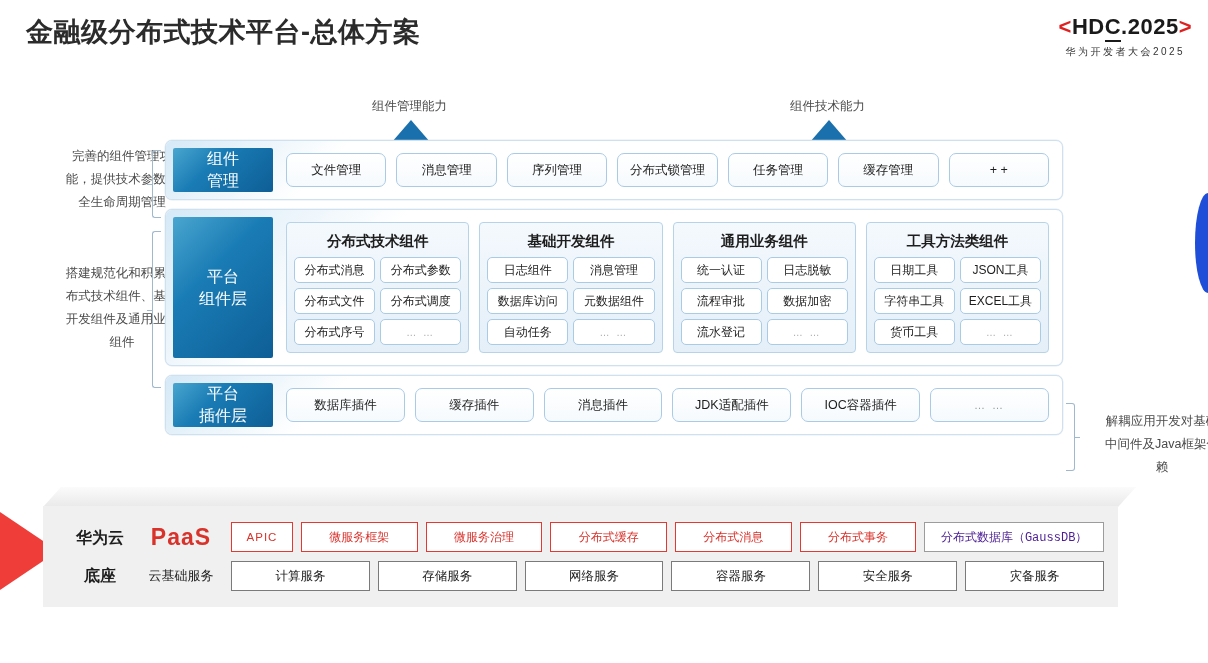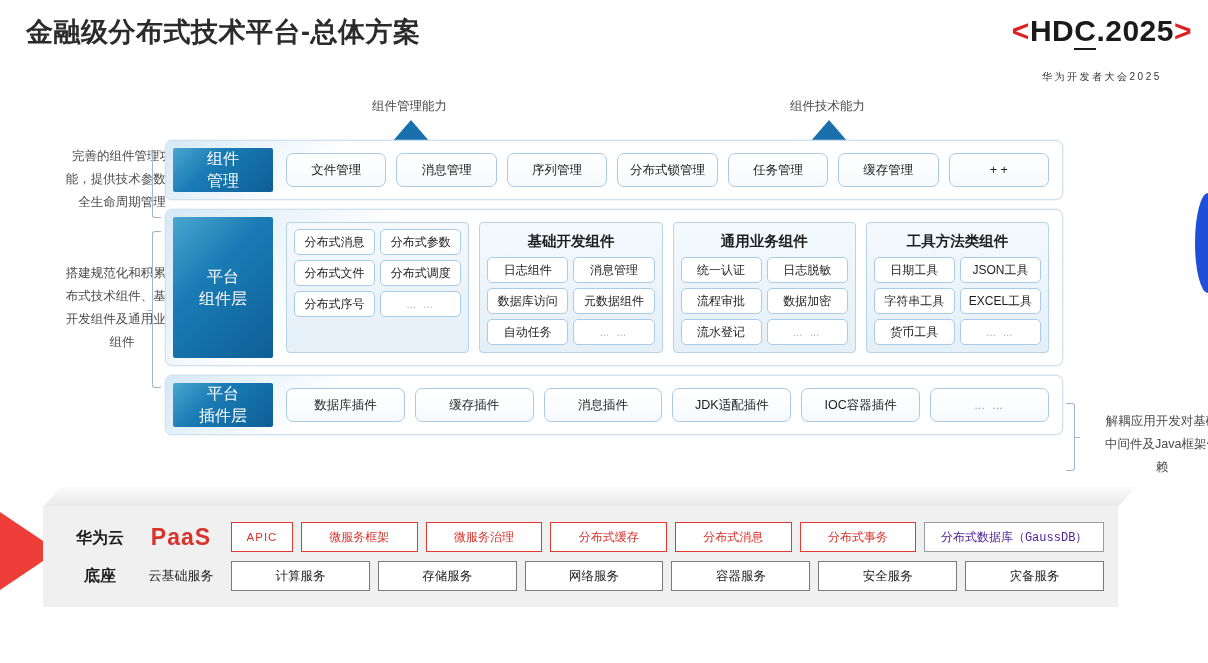--- a/index.html
+++ b/index.html
@@ -12,28 +12,28 @@
   #page { position: relative; width: 1208px; height: 465px; padding-left: 43px; }
 
   
   .page-title {
     position: absolute; left: 26px; top: 14px;
     font-size: 27px; font-weight: bold; color: #2b2b2b;
     letter-spacing: 0.5px;
   }
   .hdc-logo { position: absolute; right: 16px; top: 16px; text-align: center; }
   .hdc-main {
-    font-size: 30px; font-weight: bold; color: #1a1a1a;
+    font-size: 22px; font-weight: bold; color: #1a1a1a;
     letter-spacing: 0.5px; white-space: nowrap; line-height: 1;
   }
   .hdc-bracket { color: #e02020; font-weight: bold; }
   .hdc-c { border-bottom: 2px solid #1a1a1a; padding-bottom: 1px; }
   .hdc-sub {
     font-size: 10px; color: #333; letter-spacing: 2.5px;
-    margin-top: 24px; text-align: center;
+    margin-top: 7px; text-align: center;
   }
 
   
   .right-lens {
     position: absolute; right: 0px; top: 193px;
     width: 26px; height: 100px;
     background: #1f4fd8;
     border-radius: 100% 0 0 100% / 50% 0 0 50%;
     clip-path: ellipse(13px 50px at 26px 50px);
   }
@@ -263,20 +263,21 @@
 
     <div class="layer-box">
       <div class="layer-tag">
         <span>平台</span>
         <span>组件层</span>
       </div>
       <div class="layer-body">
         <div class="groups">
 
           <div class="group">
+            <div class="group-title">分布式技术组件</div>
             <div class="group-grid">
               <div class="cell">分布式消息</div>
               <div class="cell">分布式参数</div>
               <div class="cell">分布式文件</div>
               <div class="cell">分布式调度</div>
               <div class="cell">分布式序号</div>
               <div class="cell dots">… …</div>
             </div>
           </div>
 

